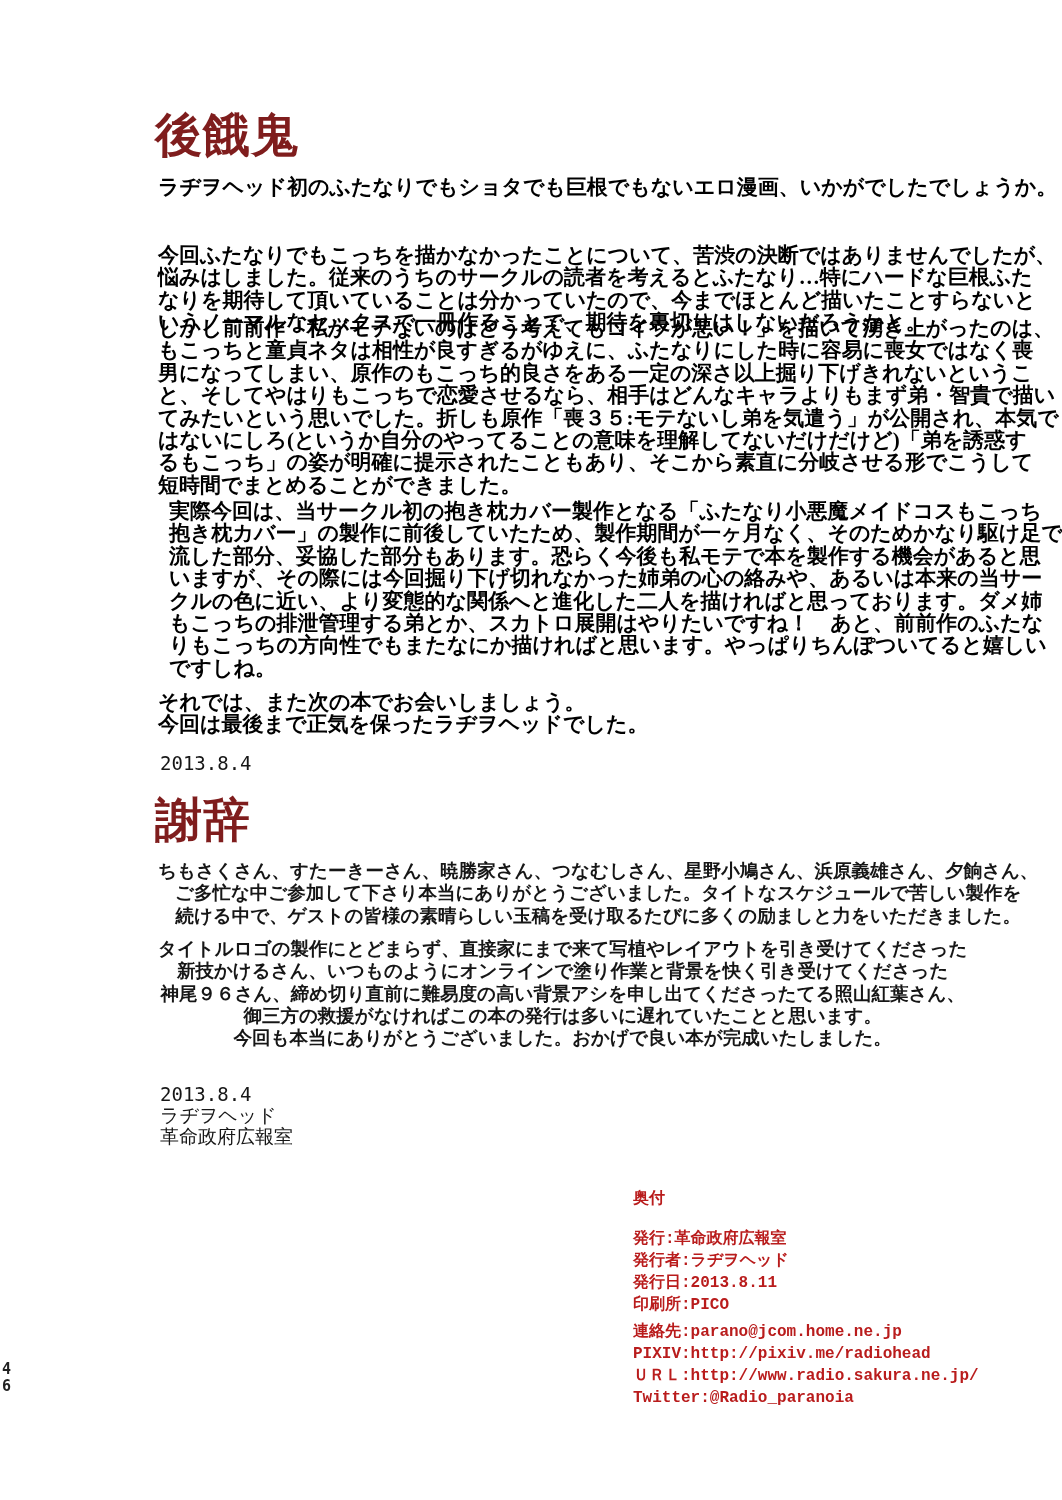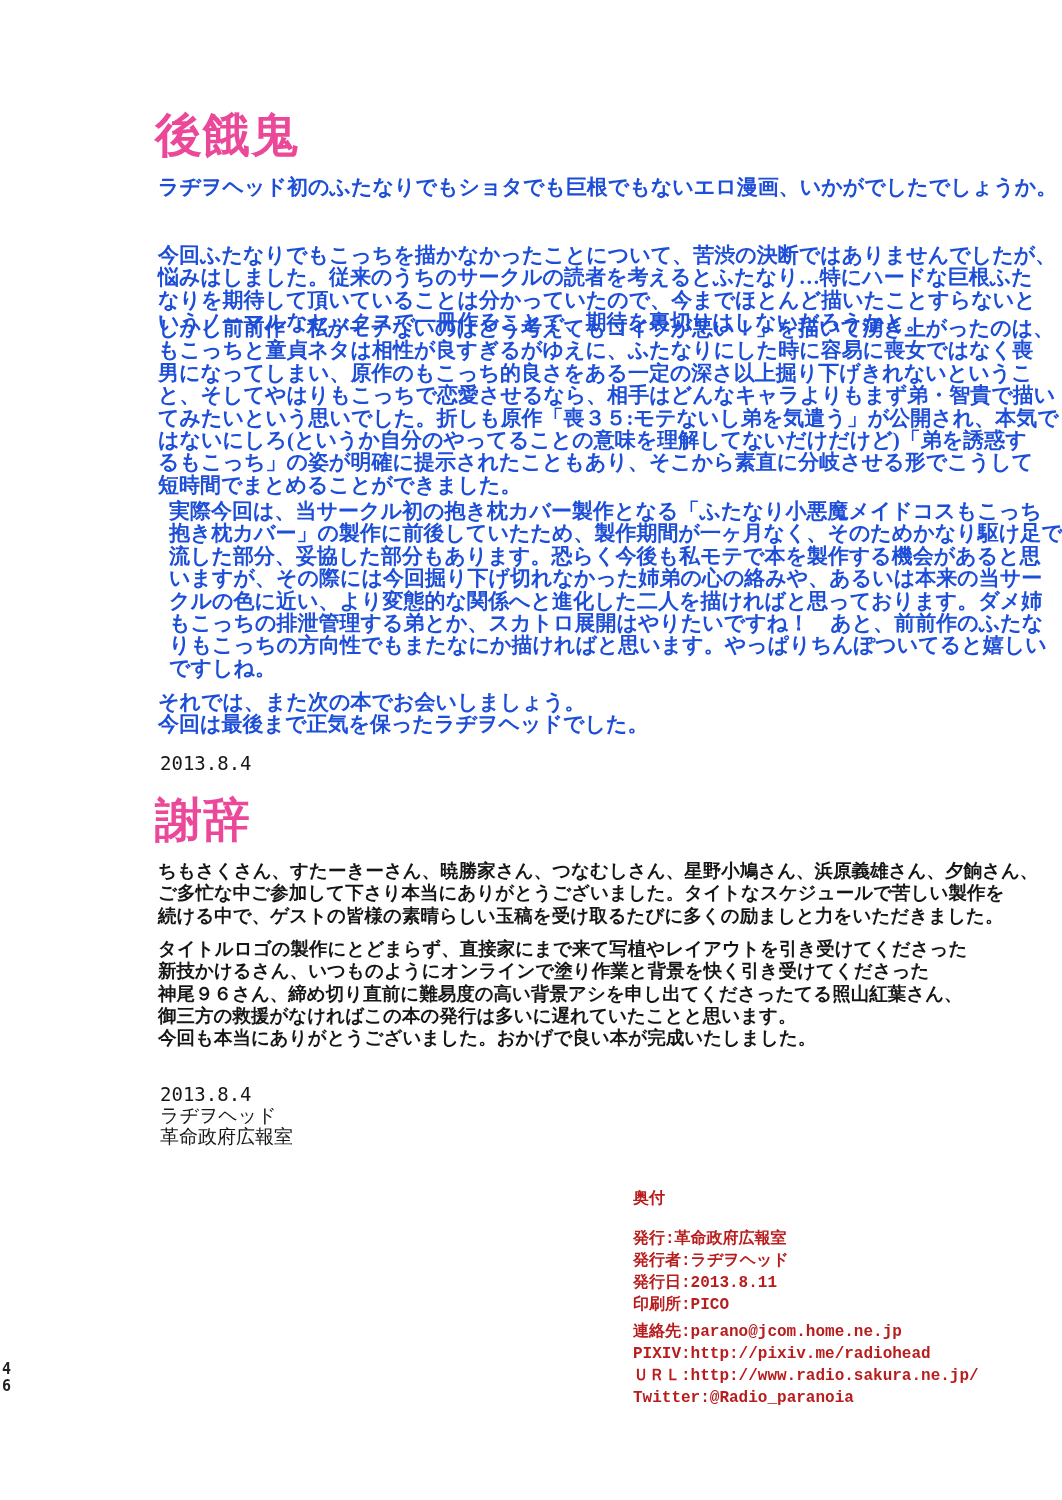--- a/index.html
+++ b/index.html
@@ -16,43 +16,44 @@
     color: #141414;
   }
   .abs { position: absolute; white-space: pre; }
 
   .section-title {
     font-family: "Liberation Sans", sans-serif;
     font-weight: bold;
     font-size: 47px;
     line-height: 1.08;
     letter-spacing: 1px;
-    color: #ec4899;
+    color: #7f1d1d;
     margin: 0;
   }
 
   .body-par {
     font-family: "Liberation Serif", serif;
     font-weight: 600;
     font-size: 21px;
     line-height: 22.4px;
     letter-spacing: 0px;
-    color: #1d4ed8;
+    color: #000000;
     margin: 0;
     white-space: pre;
   }
 
   .ack-par {
     font-family: "Liberation Serif", serif;
     font-weight: 600;
     font-size: 18.5px;
     line-height: 22.3px;
     color: #161616;
     margin: 0;
     white-space: pre;
+    text-align: center;
   }
 
   .mono-line {
     font-family: "DejaVu Sans Mono", monospace;
     font-weight: normal;
     font-size: 19px;
     line-height: 21px;
     color: #161616;
     white-space: pre;
   }

